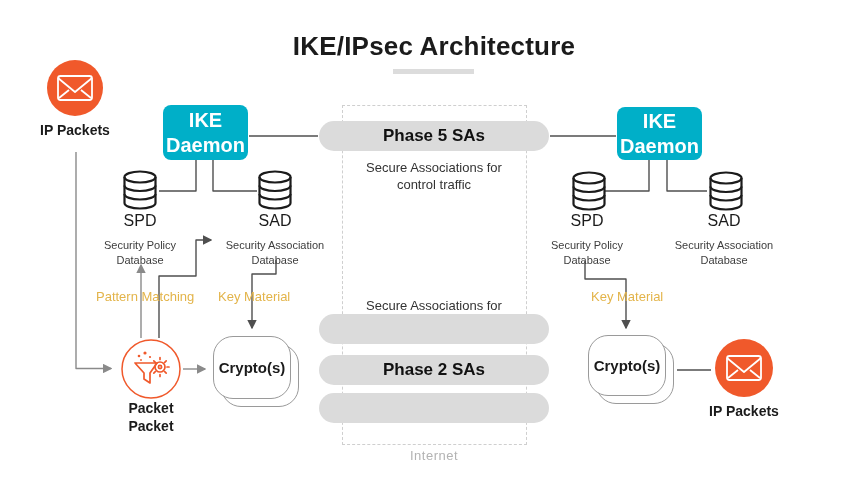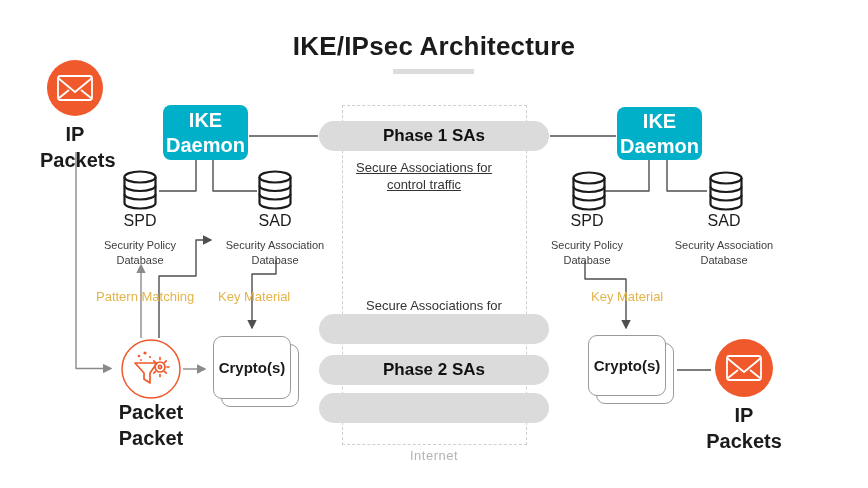--- a/index.html
+++ b/index.html
@@ -24,26 +24,26 @@
   .funnel{stroke:var(--orange);}
   .funnel .dot{fill:var(--orange);stroke:none;}
 
   .ike-box{width:85px;background:var(--teal);border-radius:8px;color:#fff;font-size:20px;font-weight:700;
     line-height:1.25;display:flex;align-items:center;justify-content:center;text-align:center;}
   .pill{left:319px;width:230px;height:30px;border-radius:15px;background:var(--pill-gray);
     display:flex;align-items:center;justify-content:center;font-size:17px;font-weight:800;color:#111;}
   .dashed-box{border:1px dashed var(--dash-border);}
   .desc{width:170px;text-align:center;font-size:13px;line-height:1.27;color:#333;}
   .internet{width:100px;text-align:center;font-size:13px;letter-spacing:.5px;color:var(--faint);}
-  .node-label{text-align:center;font-weight:700;font-size:20px;line-height:1.3;color:var(--ink);}
+  .node-label{text-align:center;font-weight:700;font-size:14px;line-height:1.3;color:var(--ink);}
   .db-group{text-align:center;}
   .db-abbr{font-size:16px;font-weight:400;color:var(--ink);line-height:1.15;}
   .db-name{font-size:11px;line-height:1.3;color:var(--muted);margin-top:8px;}
   .gold-label{font-size:13px;white-space:nowrap;color:var(--gold);}
-  .card{width:76px;background:#fff;border:1.4px solid var(--card-border);border-radius:9px;}
+  .card{width:76px;background:#fff;border:1.4px solid var(--card-border);border-radius:20px;}
   .card-front{display:flex;align-items:center;justify-content:center;font-size:15px;font-weight:800;color:var(--ink);}
 </style>
 </head>
 <body>
 
 <div class="stage">
 
   <div class="abs page-title">IKE/IPsec Architecture</div>
   <div class="abs title-underline"></div>
 
@@ -131,23 +131,23 @@
 
   <div class="abs gold-label" style="left:96px;top:289px;">Pattern Matching</div>
   <div class="abs gold-label" style="left:218px;top:289px;">Key Material</div>
 
   <div class="abs node-label" style="left:111px;top:399px;width:80px;">Packet Packet</div>
 
   <div class="abs card" style="left:221px;top:344px;height:61px;"></div>
   <div class="abs card card-front" style="left:213px;top:336px;height:61px;">Crypto(s)</div>
 
   <div class="abs pill" style="top:121px;">
-    <span>Phase 1 SAs</span>
+    <span>Phase 5 SAs</span>
   </div>
-  <div class="abs desc" style="left:339px;top:160px;text-decoration:underline;">Secure Associations for control traffic</div>
+  <div class="abs desc" style="left:349px;top:160px;">Secure Associations for control traffic</div>
   <div class="abs desc" style="left:349px;top:298px;">Secure Associations for message traffic</div>
   <div class="abs pill" style="top:314px;"></div>
   <div class="abs pill" style="top:355px;">
     <span>Phase 2 SAs</span>
   </div>
   <div class="abs pill" style="top:393px;"></div>
   <div class="abs internet" style="left:384px;top:448px;">Internet</div>
 
   <div class="abs ike-box" style="left:617px;top:107px;height:53px;">IKE Daemon</div>
 

